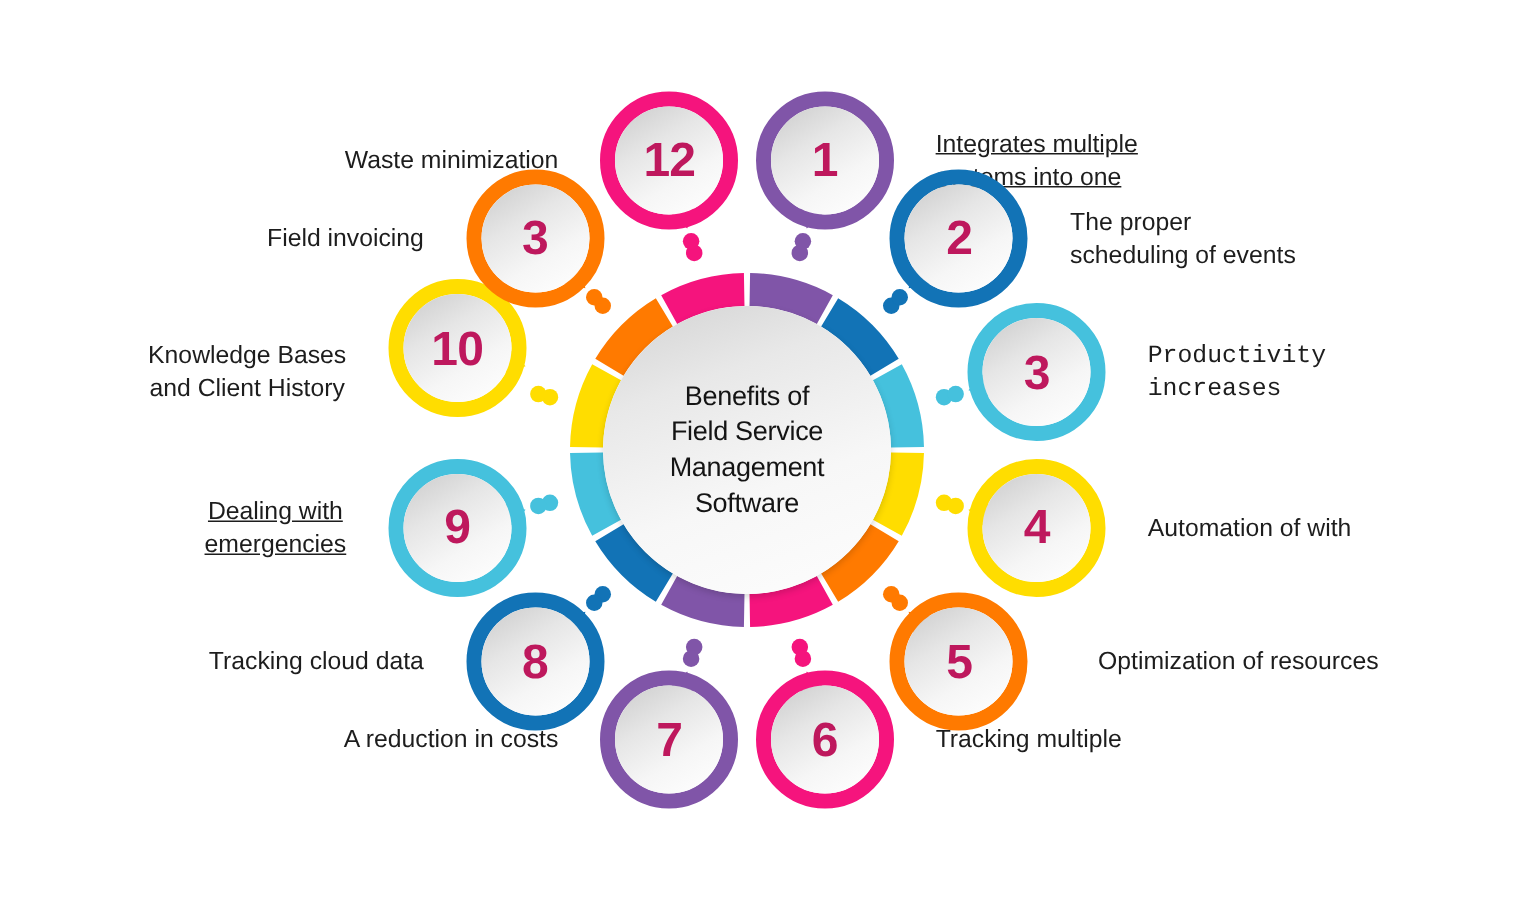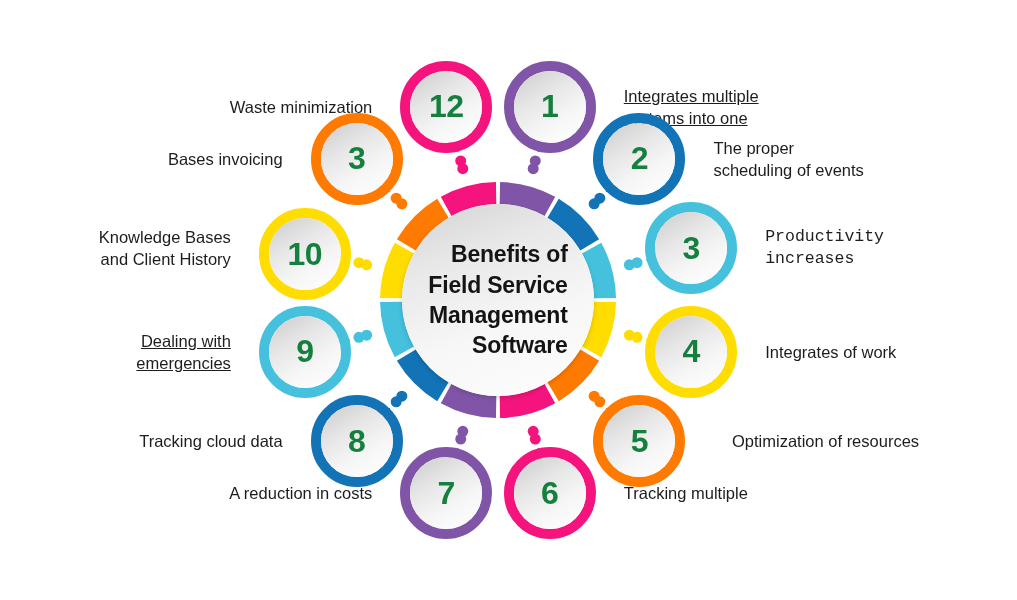--- a/index.html
+++ b/index.html
@@ -48,24 +48,24 @@
     width: 192px;
     height: 192px;
     border-radius: 50%;
     background: linear-gradient(160deg, #d2d2d2 0%, #e8e8e8 28%, #f7f7f7 62%, #fdfdfd 100%);
     box-shadow: 0 2px 5px rgba(0,0,0,0.16);
     display: flex;
     align-items: center;
     justify-content: center;
   }
   .hub-title {
-    font-size: 23px;
-    font-weight: bold;
+    font-size: 18px;
+    font-weight: normal;
     line-height: 1.32;
-    text-align: right;
+    text-align: center;
     color: #141414;
     letter-spacing: -0.2px;
     white-space: pre-line;
   }
 
   
   .node {
     position: absolute;
     width: 96px;
     height: 96px;
@@ -80,34 +80,34 @@
     position: absolute;
     left: 0;
     top: 0;
     width: 96px;
     height: 96px;
     display: flex;
     align-items: center;
     justify-content: center;
     font-size: 32px;
     font-weight: bold;
-    color: #15803d;
+    color: #be185d;
     letter-spacing: -0.5px;
   }
 
   
   .label {
     position: absolute;
     font-size: 16.5px;
     line-height: 1.34;
     color: #1d1d1d;
     white-space: pre-line;
   }
   .label.right { text-align: left; }
-  .label.left  { text-align: right; }
+  .label.left  { text-align: center; }
 </style>
 </head>
 <body>
 
 <div id="canvas">
 
   <svg class="wires" id="wires" viewBox="0 0 1017 600">
       <line x1="533.1993901339429" y1="168.6340876246867" x2="535.269942494763" y2="160.90668101437416" stroke="#9a9a9a" stroke-width="2" stroke-dasharray="5 5"></line>
       <circle cx="533.1993901339429" cy="168.6340876246867" r="5.5" fill="#8055a8"></circle>
       <circle cx="535.269942494763" cy="160.90668101437416" r="5.5" fill="#8055a8"></circle>
@@ -245,21 +245,21 @@
               <stop offset="70%" stop-color="#f6f6f6"></stop>
               <stop offset="100%" stop-color="#fdfdfd"></stop>
             </linearGradient>
           </defs>
           <polygon points="2.6014861644137923,35.835504880181524 15.024075303801915,49.260313623933754 20.072168311776686,30.4205740368387" fill="#ffdd00"></polygon>
           <circle cx="48" cy="48" r="41" fill="none" stroke="#ffdd00" stroke-width="10"></circle>
           <circle cx="48" cy="48" r="36" fill="url(#ng3)"></circle>
         </svg>
         <div class="node-num">4</div>
       </div>
-      <div class="label right" style="top: 340.764px; left: 765.185px; max-width: 290px;">Integrates of work</div>
+      <div class="label right" style="top: 340.764px; left: 765.185px; max-width: 290px;">Automation of with</div>
       <div class="node" style="left: 591.421px; top: 393.421px;">
         <svg class="node-bubble" viewBox="0 0 96 96">
           <defs>
             <linearGradient id="ng4" x1="0.15" y1="0" x2="0.75" y2="1">
               <stop offset="0%" stop-color="#cfcfcf"></stop>
               <stop offset="35%" stop-color="#e6e6e6"></stop>
               <stop offset="70%" stop-color="#f6f6f6"></stop>
               <stop offset="100%" stop-color="#fdfdfd"></stop>
             </linearGradient>
           </defs>
@@ -332,21 +332,21 @@
             </linearGradient>
           </defs>
           <polygon points="93.39851383558621,35.83550488018153 75.92783168822332,30.4205740368387 80.97592469619809,49.260313623933754" fill="#45c1dd"></polygon>
           <circle cx="48" cy="48" r="41" fill="none" stroke="#45c1dd" stroke-width="10"></circle>
           <circle cx="48" cy="48" r="36" fill="url(#ng8)"></circle>
         </svg>
         <div class="node-num">9</div>
       </div>
       <div class="label left" style="top: 329.764px; right: 786.185px; max-width: 290px; text-decoration: underline;">Dealing with
 emergencies</div>
-      <div class="node" style="left: 256.815px; top: 206px; text-decoration: underline;">
+      <div class="node" style="left: 256.815px; top: 184px; text-decoration: underline;">
         <svg class="node-bubble" viewBox="0 0 96 96">
           <defs>
             <linearGradient id="ng9" x1="0.15" y1="0" x2="0.75" y2="1">
               <stop offset="0%" stop-color="#cfcfcf"></stop>
               <stop offset="35%" stop-color="#e6e6e6"></stop>
               <stop offset="70%" stop-color="#f6f6f6"></stop>
               <stop offset="100%" stop-color="#fdfdfd"></stop>
             </linearGradient>
           </defs>
           <polygon points="93.39851383558621,60.164495119818454 80.97592469619809,46.73968637606623 75.92783168822332,65.57942596316128" fill="#ffdd00"></polygon>
@@ -366,21 +366,21 @@
               <stop offset="70%" stop-color="#f6f6f6"></stop>
               <stop offset="100%" stop-color="#fdfdfd"></stop>
             </linearGradient>
           </defs>
           <polygon points="81.23401871576775,81.23401871576772 77.18814531215708,63.39649873303678 63.39649873303679,77.18814531215706" fill="#ff7a00"></polygon>
           <circle cx="48" cy="48" r="41" fill="none" stroke="#ff7a00" stroke-width="10"></circle>
           <circle cx="48" cy="48" r="36" fill="url(#ng10)"></circle>
         </svg>
         <div class="node-num">3</div>
       </div>
-      <div class="label left" style="top: 147.579px; right: 734.421px; max-width: 290px;">Bases invoicing</div>
+      <div class="label left" style="top: 147.579px; right: 734.421px; max-width: 290px;">Field invoicing</div>
       <div class="node" style="left: 398.236px; top: 58.8148px;">
         <svg class="node-bubble" viewBox="0 0 96 96">
           <defs>
             <linearGradient id="ng11" x1="0.15" y1="0" x2="0.75" y2="1">
               <stop offset="0%" stop-color="#cfcfcf"></stop>
               <stop offset="35%" stop-color="#e6e6e6"></stop>
               <stop offset="70%" stop-color="#f6f6f6"></stop>
               <stop offset="100%" stop-color="#fdfdfd"></stop>
             </linearGradient>
           </defs>

